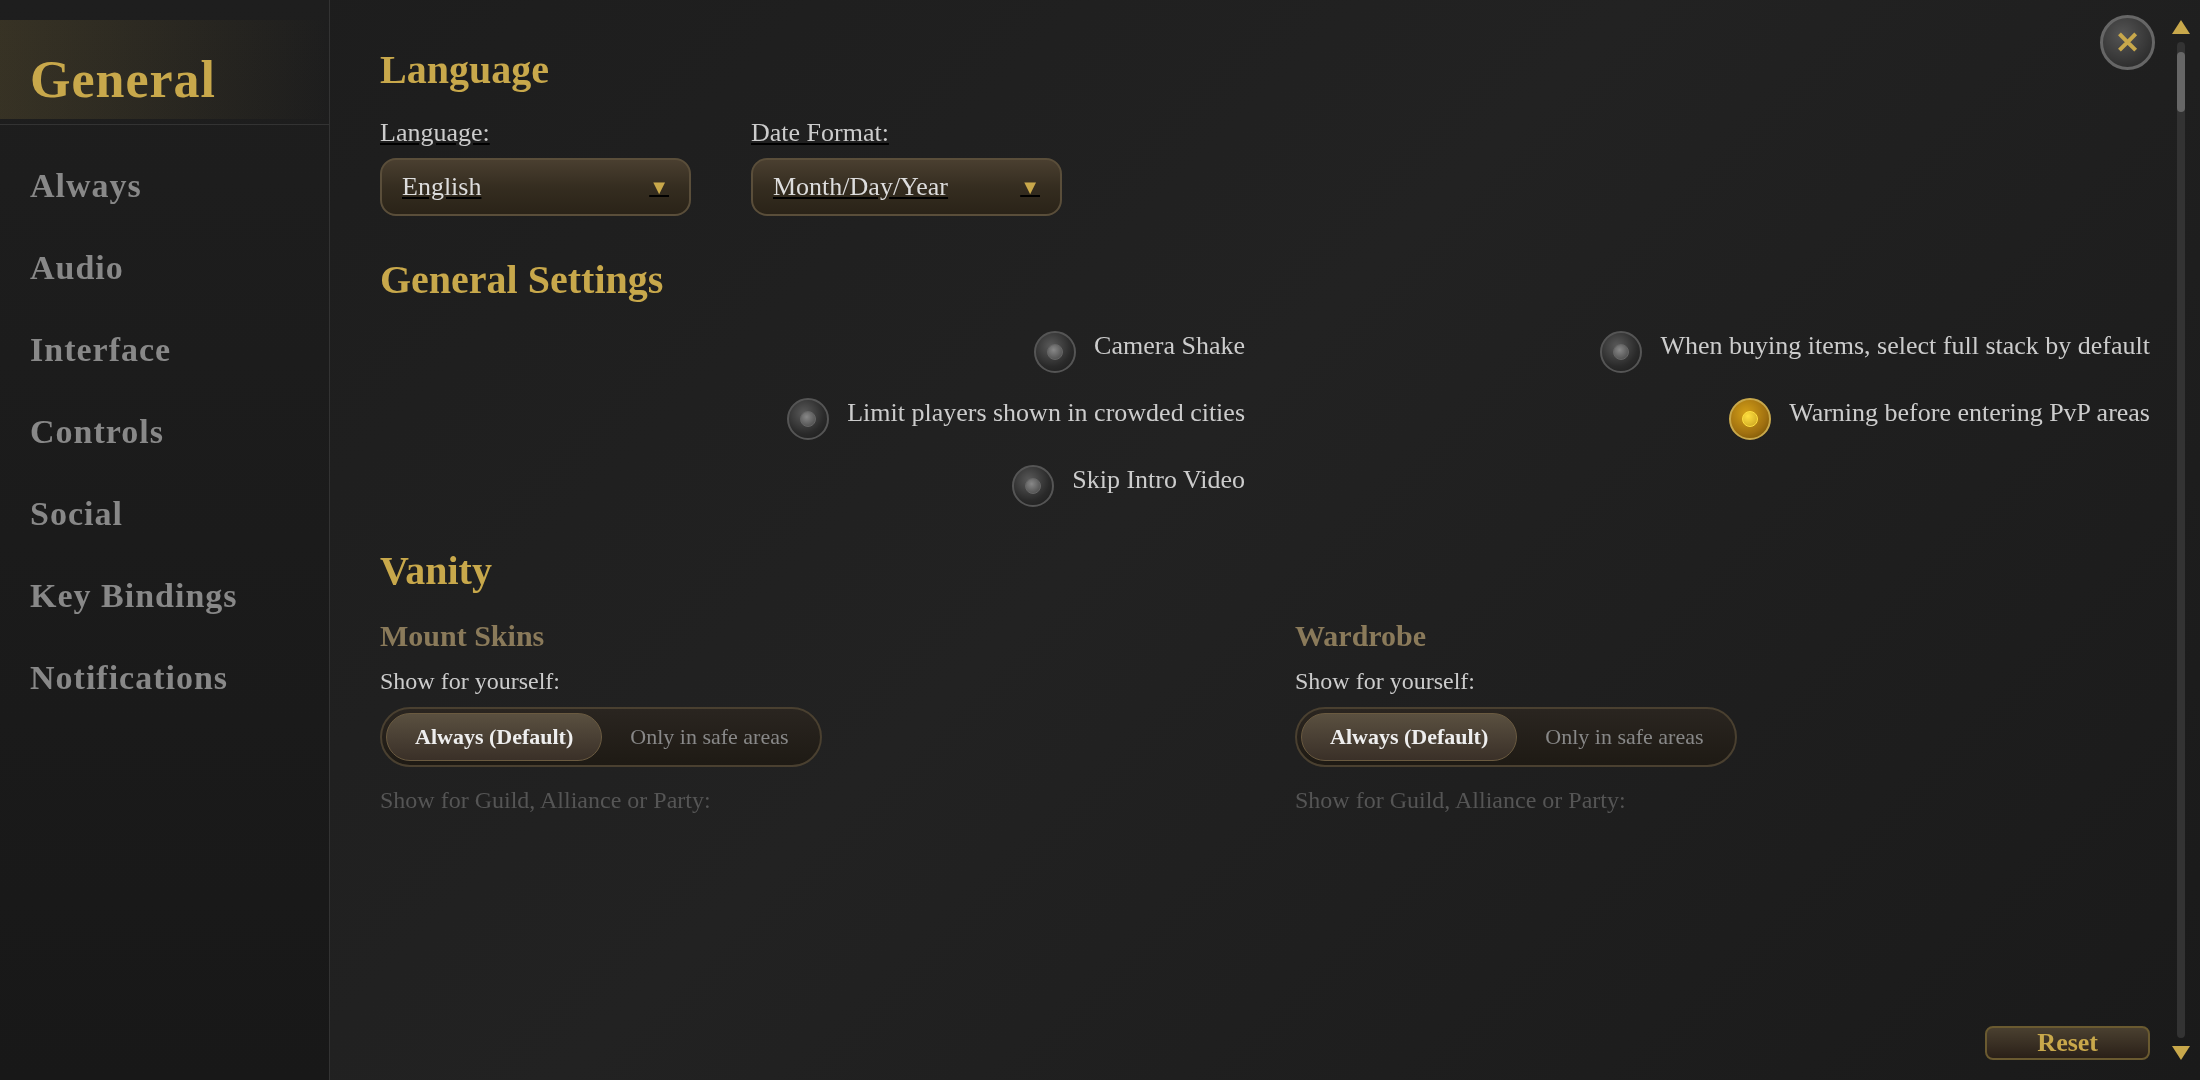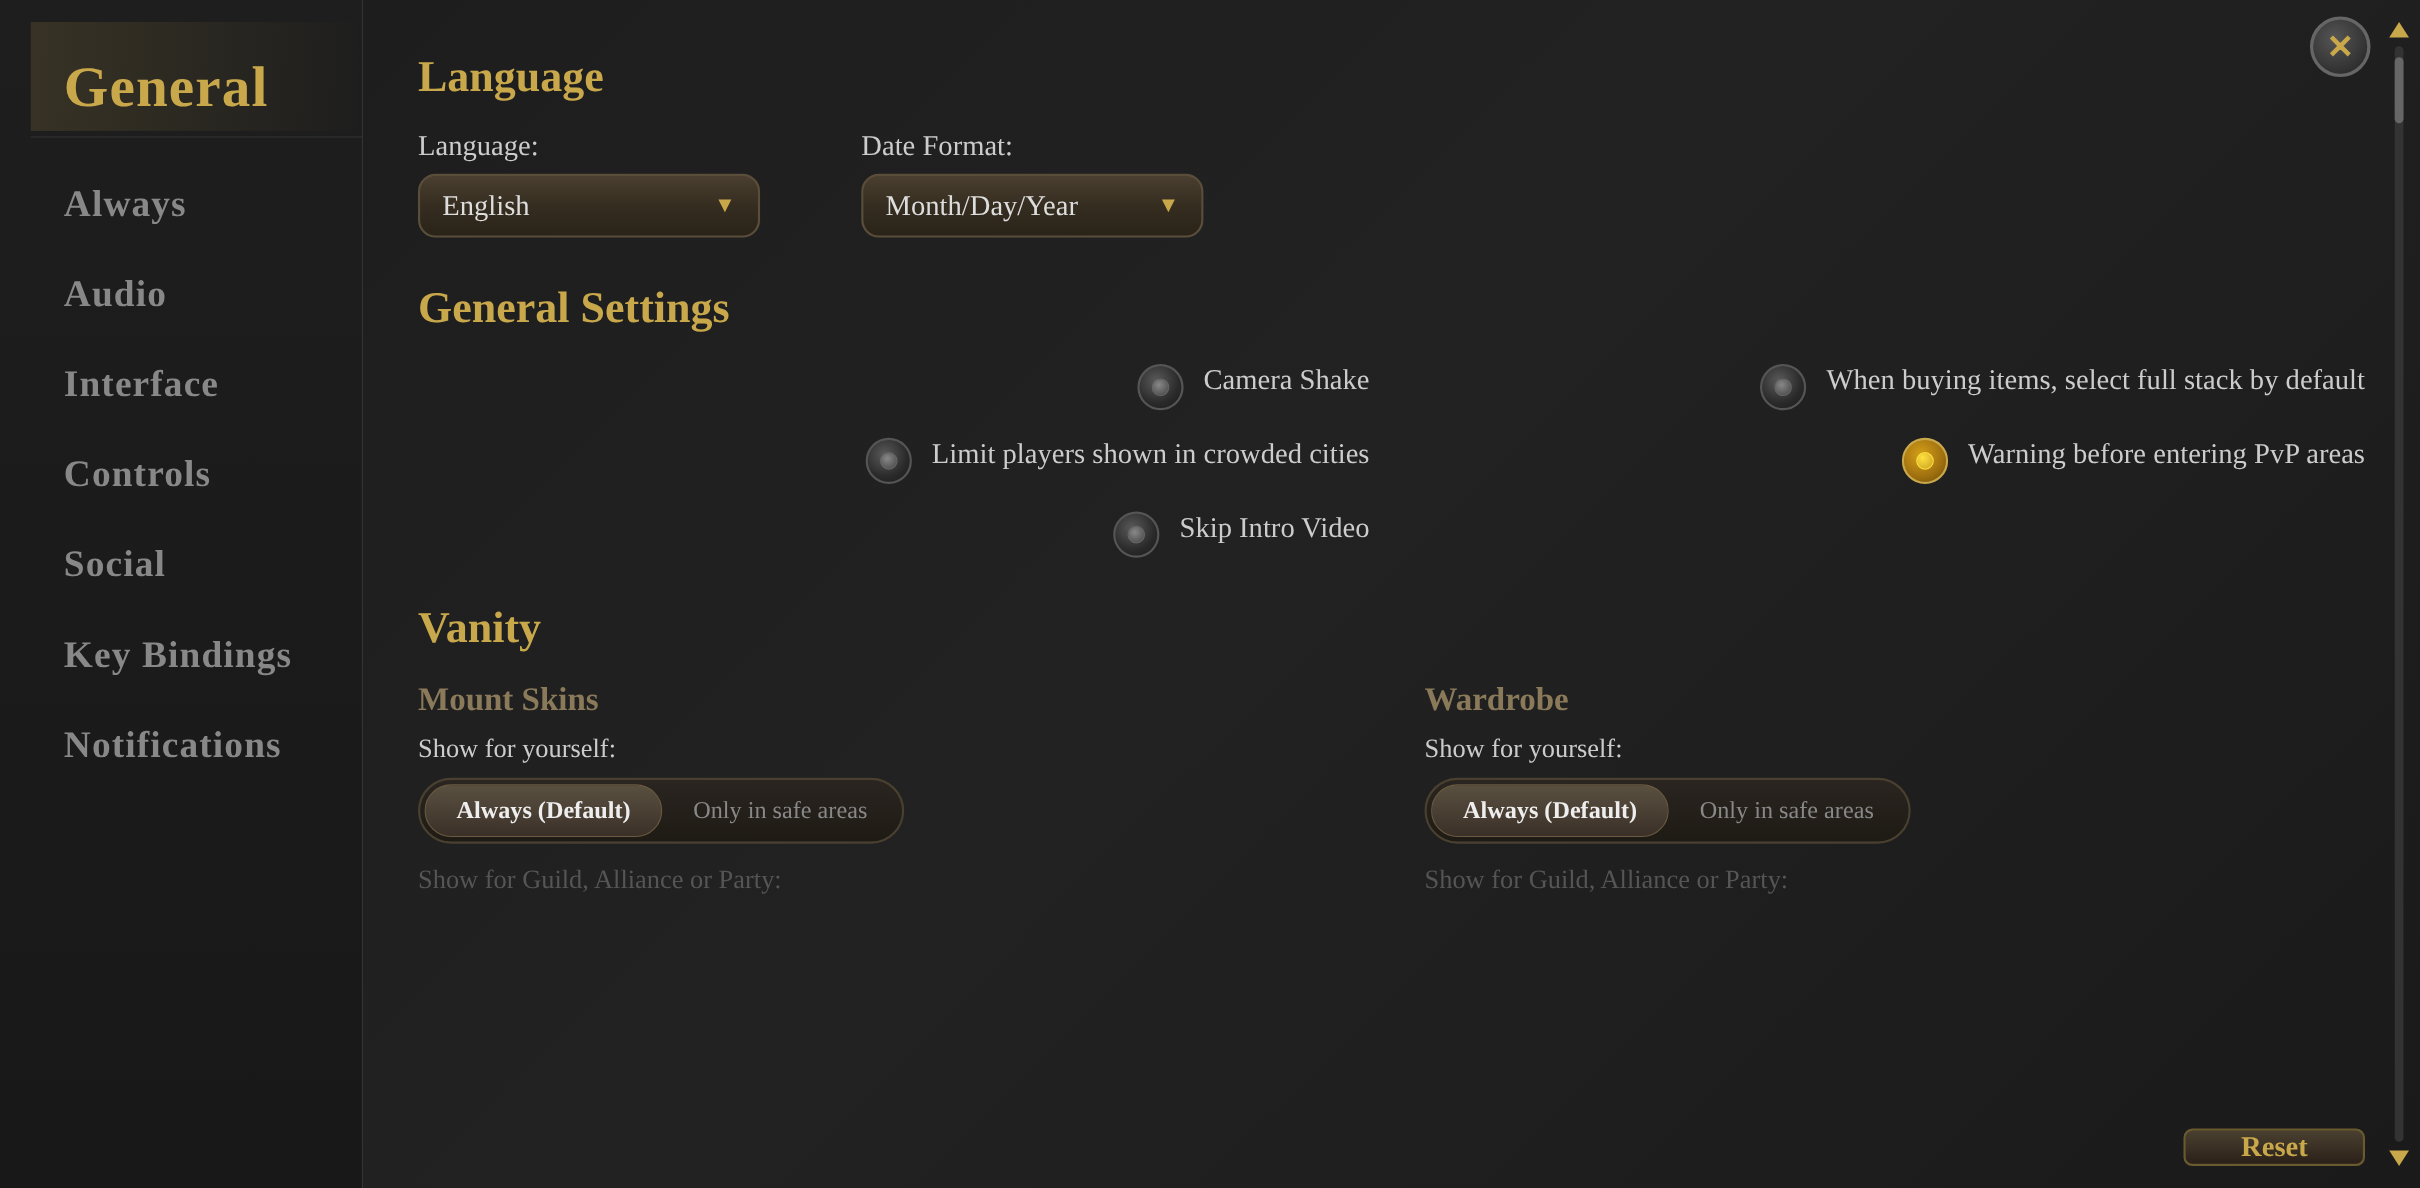--- a/index.html
+++ b/index.html
@@ -22,21 +22,20 @@
 
     
     .sidebar {
       width: 330px;
       min-width: 330px;
       background: linear-gradient(180deg, #1e1e1e 0%, #181818 100%);
       border-right: 1px solid #333;
       display: flex;
       flex-direction: column;
       padding-top: 20px;
-      padding-left: 28px;
     }
 
     .sidebar-item {
       padding: 22px 30px;
       font-size: 34px;
       color: #888;
       cursor: pointer;
       transition: color 0.2s;
       font-weight: bold;
       letter-spacing: 1px;
@@ -71,22 +70,23 @@
       margin-top: 10px;
     }
 
     
     .language-section {
       margin-bottom: 40px;
     }
 
     .language-row {
       display: flex;
-      gap: 92px;
+      gap: 60px;
       align-items: flex-end;
+      text-decoration: underline;
     }
 
     .field-group {
       display: flex;
       flex-direction: column;
       gap: 10px;
     }
 
     .field-label {
       font-size: 26px;

